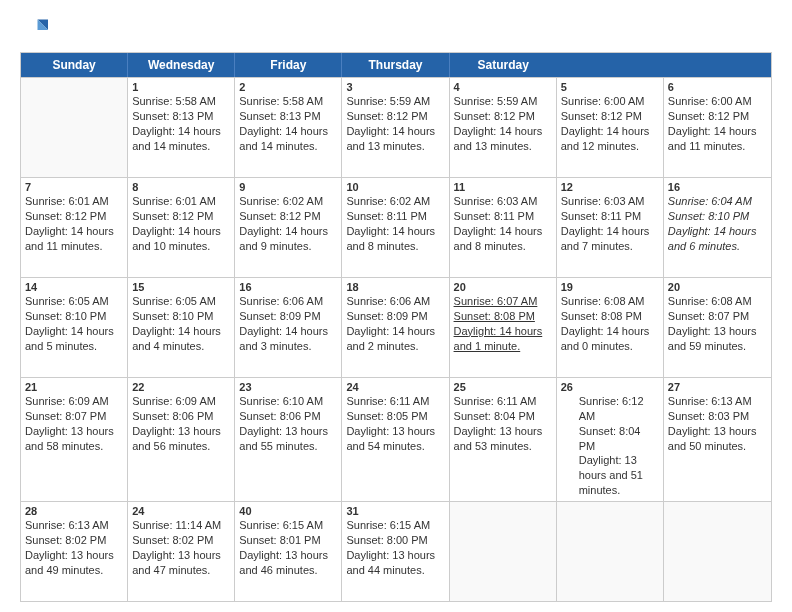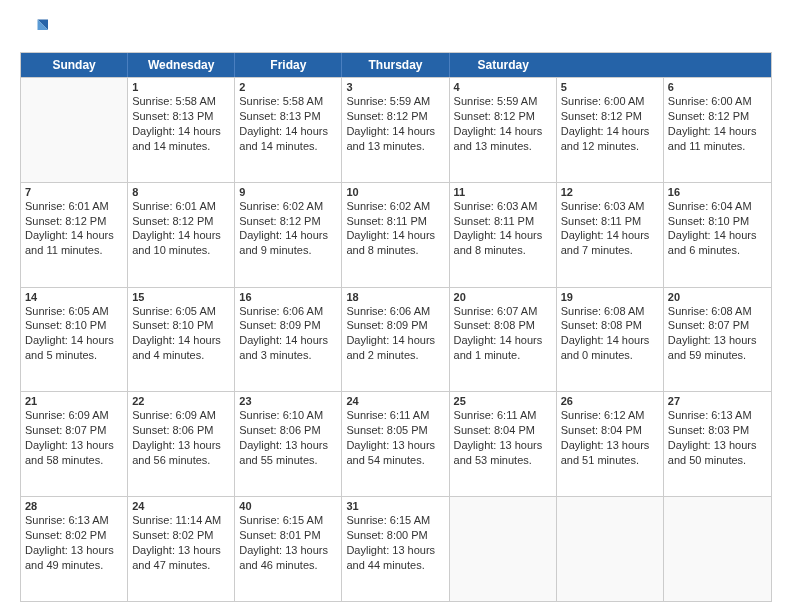--- a/index.html
+++ b/index.html
@@ -208,21 +208,21 @@
 Daylight: 14 hours and 8 minutes.</div>
           </div>
           <div class="cal-cell">
             <div class="day-number">12</div>
             <div class="cell-text" style="white-space: pre-line;">Sunrise: 6:03 AM
 Sunset: 8:11 PM
 Daylight: 14 hours and 7 minutes.</div>
           </div>
           <div class="cal-cell">
             <div class="day-number">16</div>
-            <div class="cell-text" style="white-space: pre-line;">Sunrise: 6:04 AM
+            <div class="cell-text" style="white-space: pre-line; font-style: italic;">Sunrise: 6:04 AM
 Sunset: 8:10 PM
 Daylight: 14 hours and 6 minutes.</div>
           </div>
         </div>
         <div class="cal-row">
           <div class="cal-cell">
             <div class="day-number">14</div>
             <div class="cell-text" style="white-space: pre-line;">Sunrise: 6:05 AM
 Sunset: 8:10 PM
 Daylight: 14 hours and 5 minutes.</div>
@@ -240,21 +240,21 @@
 Daylight: 14 hours and 3 minutes.</div>
           </div>
           <div class="cal-cell">
             <div class="day-number">18</div>
             <div class="cell-text" style="white-space: pre-line;">Sunrise: 6:06 AM
 Sunset: 8:09 PM
 Daylight: 14 hours and 2 minutes.</div>
           </div>
           <div class="cal-cell">
             <div class="day-number">20</div>
-            <div class="cell-text" style="white-space: pre-line;">Sunrise: 6:07 AM
+            <div class="cell-text" style="white-space: pre-line; text-decoration: underline;">Sunrise: 6:07 AM
 Sunset: 8:08 PM
 Daylight: 14 hours and 1 minute.</div>
           </div>
           <div class="cal-cell">
             <div class="day-number">19</div>
             <div class="cell-text" style="white-space: pre-line;">Sunrise: 6:08 AM
 Sunset: 8:08 PM
 Daylight: 14 hours and 0 minutes.</div>
           </div>
           <div class="cal-cell">
@@ -290,21 +290,21 @@
 Daylight: 13 hours and 54 minutes.</div>
           </div>
           <div class="cal-cell">
             <div class="day-number">25</div>
             <div class="cell-text" style="white-space: pre-line;">Sunrise: 6:11 AM
 Sunset: 8:04 PM
 Daylight: 13 hours and 53 minutes.</div>
           </div>
           <div class="cal-cell">
             <div class="day-number">26</div>
-            <div class="cell-text" style="white-space: pre-line;">Sunrise: 6:12 AM
+            <div class="cell-text" style="white-space: pre-line; margin-left: 18px;">Sunrise: 6:12 AM
 Sunset: 8:04 PM
 Daylight: 13 hours and 51 minutes.</div>
           </div>
           <div class="cal-cell">
             <div class="day-number">27</div>
             <div class="cell-text" style="white-space: pre-line;">Sunrise: 6:13 AM
 Sunset: 8:03 PM
 Daylight: 13 hours and 50 minutes.</div>
           </div>
         </div>

